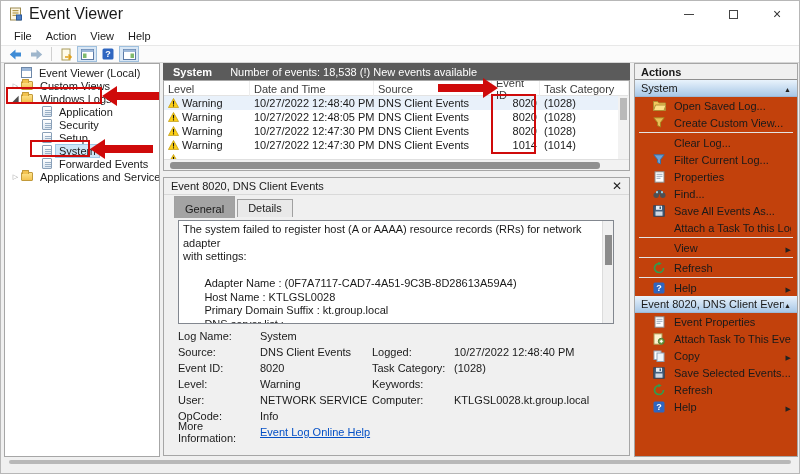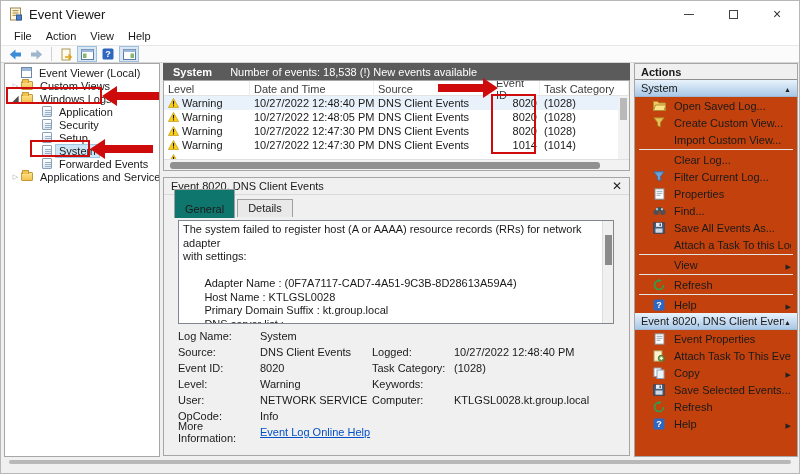--- a/index.html
+++ b/index.html
@@ -3,21 +3,21 @@
 <meta charset="utf-8">
 <style>
   * { margin:0; padding:0; box-sizing:border-box; }
   html,body { width:800px; height:474px; overflow:hidden; background:#eef0f2;
               font-family:"Liberation Sans","DejaVu Sans",sans-serif; font-size:11px; color:#1a1a1a; }
   .app { position:relative; width:800px; height:474px; background:#f0f0f0; border:1px solid #b7b7b7; }
 
   
   .titlebar { position:absolute; left:0; top:0; width:100%; height:26px; background:#fff;
               display:flex; align-items:center; padding-left:8px; }
-  .titlebar .app-title { margin-left:6px; font-size:13px; }
+  .titlebar .app-title { margin-left:6px; font-size:16px; }
   .win-controls { position:absolute; right:0; top:0; height:26px; display:flex; }
   .win-btn { width:44px; height:26px; display:flex; align-items:center; justify-content:center; color:#333; }
   .min-glyph { width:10px; height:1px; background:#444; display:inline-block; }
   .max-glyph { width:9px; height:9px; border:1px solid #444; display:inline-block; }
   .close-glyph { font-size:14px; line-height:1; }
 
   
   .menubar { position:absolute; left:0; top:26px; width:100%; height:18px; background:#fff;
              display:flex; align-items:center; padding-left:6px; }
   .menu-item { padding:2px 7px; }
@@ -76,21 +76,21 @@
   .hscroll .thumb { position:absolute; left:6px; top:2px; width:430px; height:7px; background:#909090; border-radius:3px; }
 
   
   .detail-pane { position:absolute; left:162px; top:176px; width:467px; height:279px; background:#f0f0f0;
                  border:1px solid #a6a6a6; }
   .detail-header { height:17px; display:flex; align-items:center; padding:0 7px; border-bottom:1px solid #d9d9d9; }
   .detail-header .dtitle { flex:1; }
   .detail-close { font-size:12px; font-weight:bold; color:#222; }
   .tabs { position:absolute; left:10px; top:21px; height:18px; display:flex; align-items:flex-end; }
   .tab { padding:2px 10px 3px; border:1px solid #a0a0a0; border-bottom:none; background:#e9e9e9; margin-right:2px; }
-  .tab.active { background:#0f766e; position:relative; top:1px; padding-top:13px; }
+  .tab.active { background:#a3a3a3; position:relative; top:1px; padding-top:6px; }
   .desc-box { position:absolute; left:14px; top:42px; width:436px; height:104px; background:#fff;
               border:1px solid #82878f; overflow:hidden; }
   .desc-text { padding:2px 16px 0 4px; white-space:pre-wrap; line-height:13.5px; }
   .desc-scroll { position:absolute; right:0; top:0; width:11px; height:100%; background:#f0f0f0; border-left:1px solid #dcdcdc; }
   .desc-scroll .thumb { position:absolute; left:2px; top:14px; width:7px; height:30px; background:#8b8b8b; }
   .fields { position:absolute; left:14px; top:150px; display:grid;
             grid-template-columns:82px 112px 82px 160px; grid-auto-rows:16px; align-items:center; }
   .flabel { color:#1a1a1a; }
   .link { color:#0450c6; text-decoration:underline; }
 
@@ -413,24 +413,20 @@
       <span class="alabel">Open Saved Log...</span>
     </div>
     <div class="aitem">
       <span class="aicon">
           <svg width="12" height="11" viewBox="0 0 12 11">
             <path d="M0.8 0.8 H11.2 L7.5 5.5 V10 L4.5 8.5 V5.5 Z" fill="#e9bd57" stroke="#a8831f"></path>
           </svg>
         </span>
       <span class="alabel">Create Custom View...</span>
     </div>
-    <div class="aitem">
-      <span class="aicon"></span>
-      <span class="alabel">Import Custom View...</span>
-    </div>
     <div class="group-sep"></div>
     <div class="aitem">
       <span class="aicon"></span>
       <span class="alabel">Clear Log...</span>
     </div>
     <div class="aitem">
       <span class="aicon">
           <svg width="12" height="11" viewBox="0 0 12 11">
             <path d="M0.8 0.8 H11.2 L7.5 5.5 V10 L4.5 8.5 V5.5 Z" fill="#6ca2d8" stroke="#3a6ea5"></path>
           </svg>

